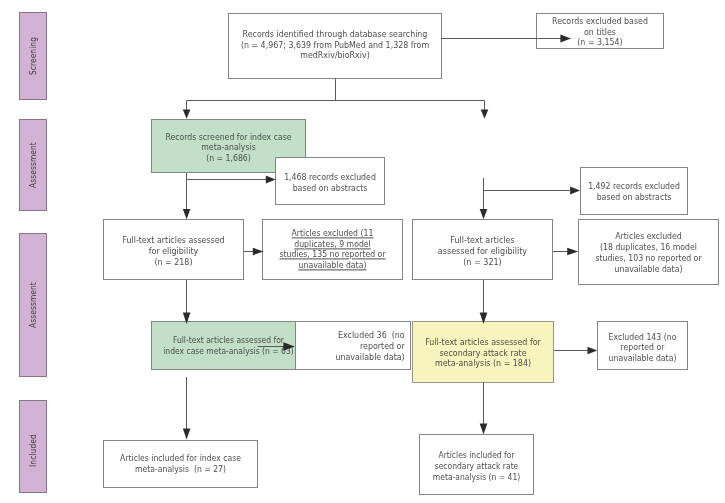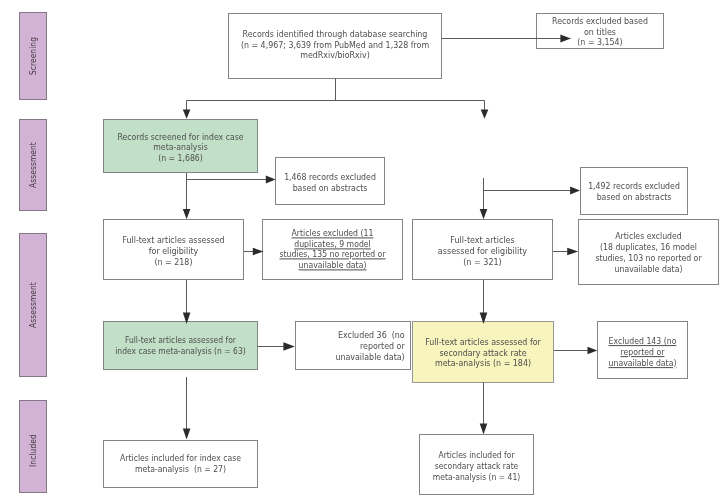--- a/index.html
+++ b/index.html
@@ -54,21 +54,21 @@
     justify-content: center;
     text-align: center;
     color: #4d4d4d;
     font-size: var(--fs, 9.15px);
     line-height: var(--lh, 10.7px);
     background: #ffffff;
     border: 1px solid #848484;
   }
   .node .lines { padding: 0 2px; width: 100%; transform: translateY(var(--dy, 0px)); }
   .node .tline { white-space: pre; transform: scaleX(var(--sx, 0.94)); transform-origin: center center; }
-  .node.green { background: #c2e0c8; border-color: #7f8583; }
+  .node.green { background: #c2e0c8; border-color: #7f8583; margin-left: 48px; }
   .node.yellow { background: #f7f4bd; border-color: #96969a; }
   #connectors .conn { fill: none; stroke: #5a5a5a; stroke-width: 1; }
   #connectors .arrowhead { fill: #2b2b2b; stroke: none; }
 </style>
 </head>
 <body>
 
 <div id="stage">
 
   <svg id="connectors" width="725" height="503" viewBox="0 0 725 503">
@@ -179,21 +179,21 @@
         <div class="tline">unavailable data)</div>
       </div>
     </div>
     <div class="node yellow" style="left:412px;top:321.3px;width:142px;height:61.5px;--dy:1.1px;--fs:9.4px;">
       <div class="lines">
         <div class="tline">Full-text articles assessed for</div>
         <div class="tline">secondary attack rate</div>
         <div class="tline">meta-analysis (n = 184)</div>
       </div>
     </div>
-    <div class="node" style="left:597px;top:321.3px;width:91px;height:58px;text-decoration:underline;--dy:2.1px;--fs:9.2px;">
+    <div class="node" style="left:597px;top:321.3px;width:91px;height:49px;--dy:2.1px;--fs:9.2px;">
       <div class="lines">
         <div class="tline">Excluded 143 (no</div>
         <div class="tline">reported or</div>
         <div class="tline">unavailable data)</div>
       </div>
     </div>
     <div class="node" style="left:103px;top:439.5px;width:155px;height:48px;--dy:0.3px;--fs:9.15px;">
       <div class="lines">
         <div class="tline">Articles included for index case</div>
         <div class="tline">meta-analysis  (n = 27)</div>

